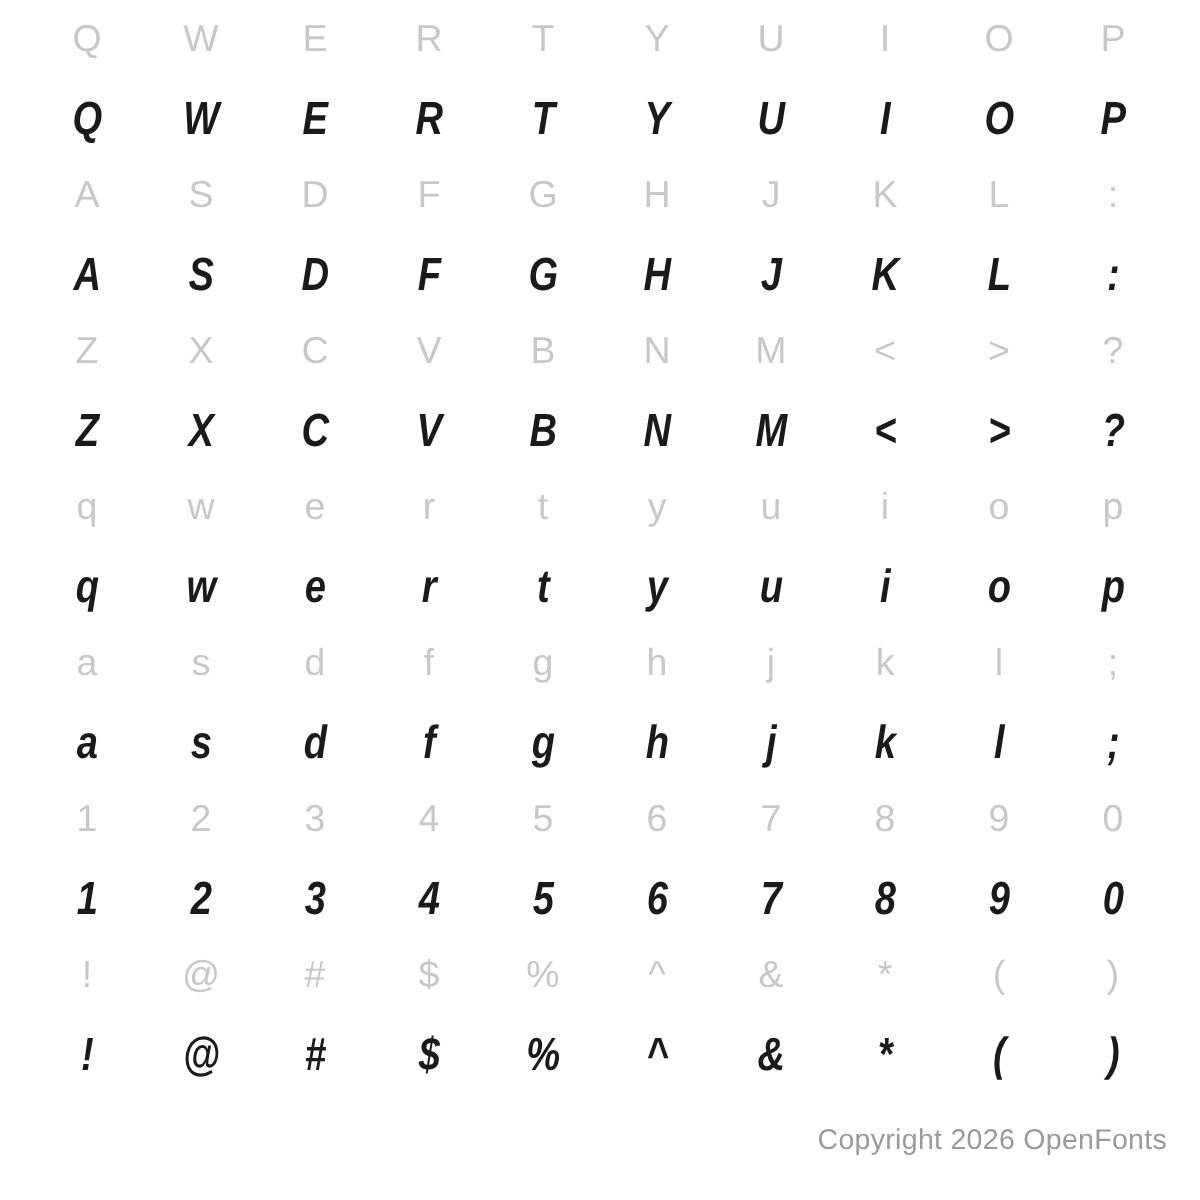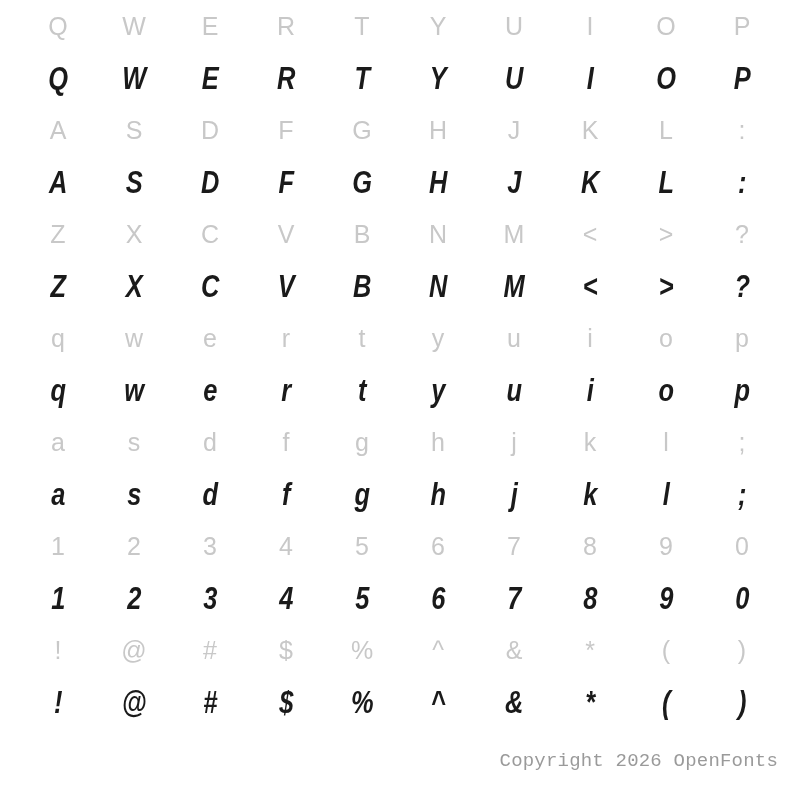--- a/index.html
+++ b/index.html
@@ -59,21 +59,21 @@
     align-items: center;
     justify-content: center;
     transform: scaleX(0.82);
   }
   .footer {
     position: absolute;
     right: 22px;
     bottom: 28px;
     color: #9a9a9a;
     font-size: 19px;
-    font-family: Liberation Mono, monospace;
+    font-family: Liberation Sans, sans-serif;
     letter-spacing: 0.2px;
   }
 </style>
 </head>
 <body>
 
 <div class="sheet">
   <div class="grid" id="glyph-grid">
       <div class="row ref"><div class="cell">Q</div><div class="cell">W</div><div class="cell">E</div><div class="cell">R</div><div class="cell">T</div><div class="cell">Y</div><div class="cell">U</div><div class="cell">I</div><div class="cell">O</div><div class="cell">P</div></div>
       <div class="row sample"><div class="cell">Q</div><div class="cell">W</div><div class="cell">E</div><div class="cell">R</div><div class="cell">T</div><div class="cell">Y</div><div class="cell">U</div><div class="cell">I</div><div class="cell">O</div><div class="cell">P</div></div>

